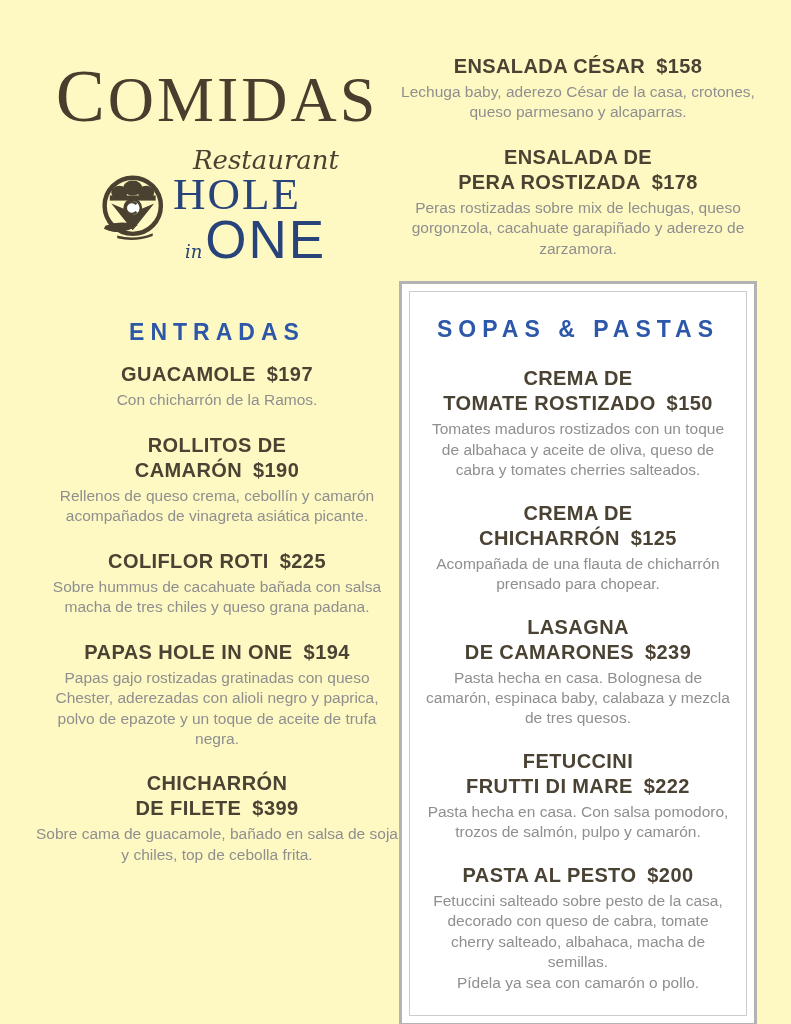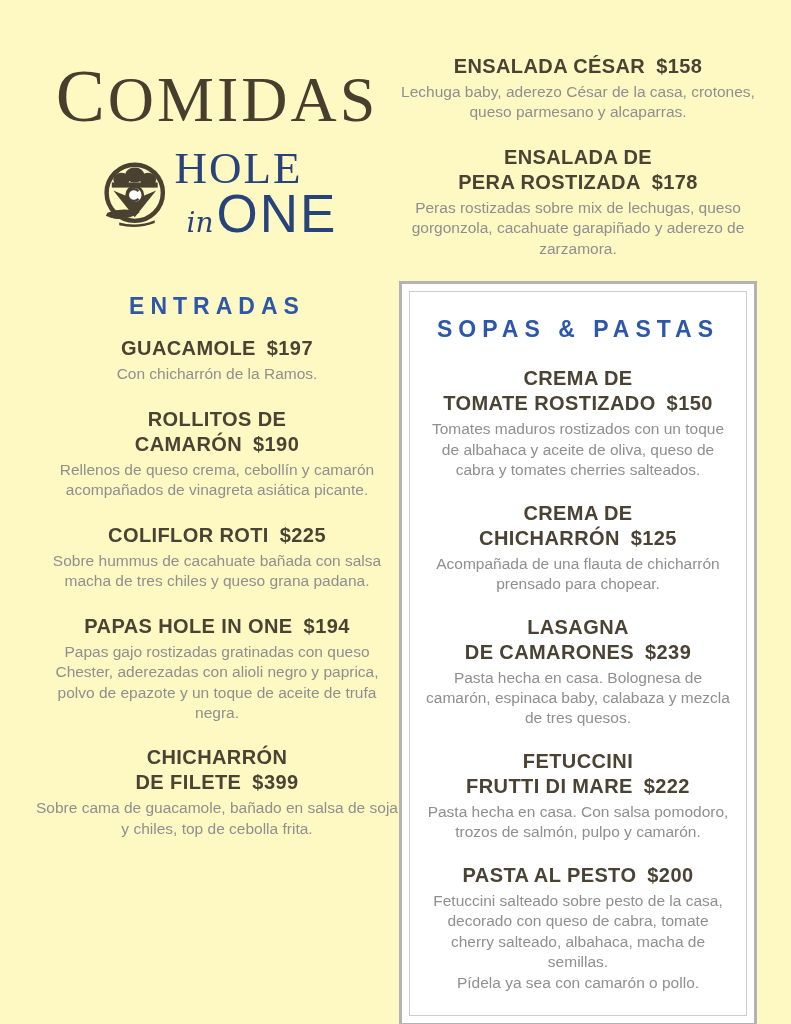--- a/index.html
+++ b/index.html
@@ -33,21 +33,21 @@
     font-style:italic; font-size:26px; color:#4a4131;
     margin-left:20px; line-height:1;
   }
   .logo-hole {
     font-family:Liberation Serif, serif;
     font-size:45px; line-height:0.95; letter-spacing:2px; color:#27437a;
   }
   .logo-inone { margin-left:12px; line-height:0.9; }
   .logo-in {
     font-family:"DejaVu Serif", serif;
-    font-style:italic; font-size:28px; color:#27437a; margin-right:3px;
+    font-style:italic; font-size:18px; color:#27437a; margin-right:3px;
   }
   .logo-one {
     font-family:Liberation Sans, sans-serif;
     font-size:53px; letter-spacing:2px; color:#27437a;
   }
 
   
   .section-title {
     margin:0 0 16px 0;
     font-size:23px; font-weight:bold;
@@ -107,20 +107,21 @@
             <ellipse cx="69" cy="29" rx="11" ry="9"></ellipse>
             <rect x="20" y="33" width="62" height="7"></rect>
             <polygon points="22,44 51,80 80,44 51,56"></polygon>
             <path d="M14,74 Q34,66 58,73 Q44,84 24,82 Q16,80 12,78 Z"></path>
             <path d="M30,87 Q54,94 78,84 L78,88 Q54,97 30,91 Z"></path>
           </g>
           <circle cx="51" cy="50" r="11" fill="#ffffff" stroke="#4a4131" stroke-width="3.5"></circle>
           <path d="M56,45 A8 8 0 1 0 56,55" fill="none" stroke="#4a4131" stroke-width="3"></path>
         </svg>
         <div class="logo-text">
+          <div class="logo-script">Restaurant</div>
           <div class="logo-hole">HOLE</div>
           <div class="logo-inone"><span class="logo-in">in</span><span class="logo-one">ONE</span></div>
         </div>
       </div>
     </header>
 
     <section class="entradas-section">
       <h2 class="section-title">ENTRADAS</h2>
       <div class="items">
   <div class="menu-item">

